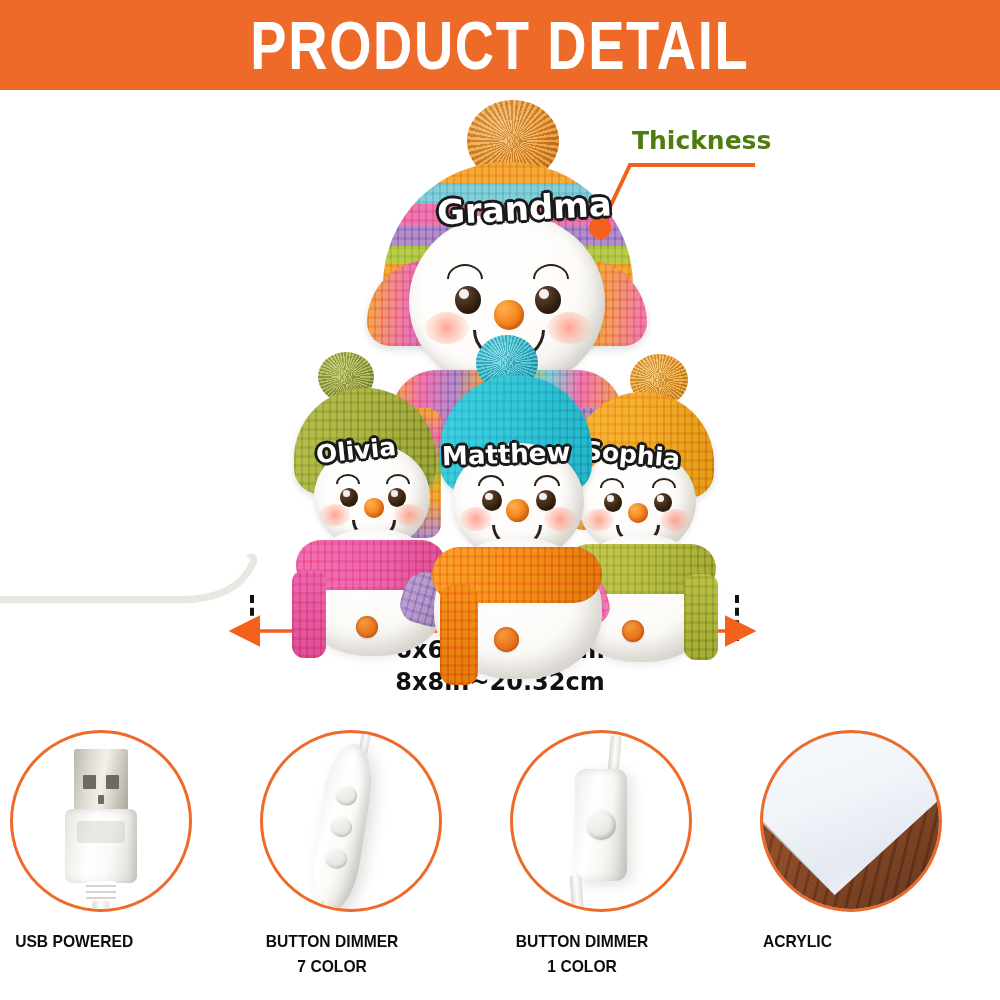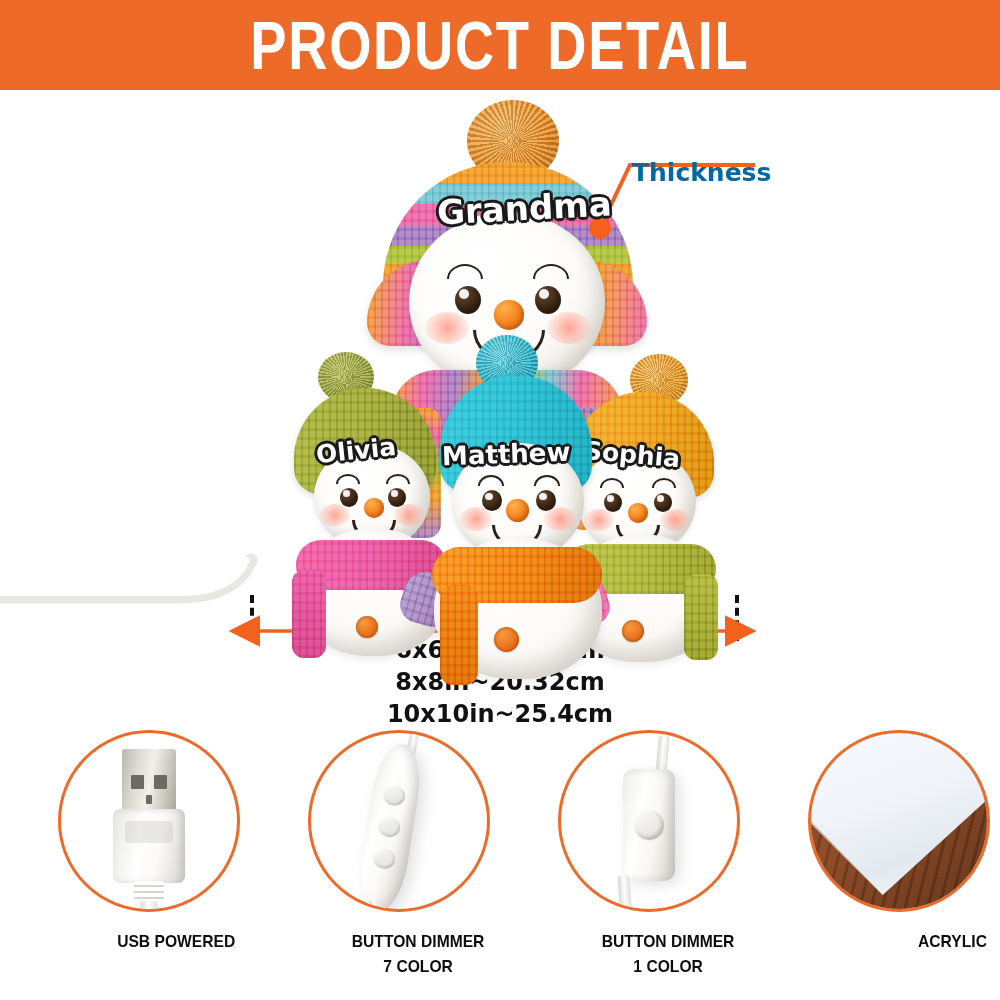--- a/index.html
+++ b/index.html
@@ -94,41 +94,41 @@
     font-family:"DejaVu Sans", sans-serif;
     text-shadow:
       -2px -2px 0 #1a1a1a, 2px -2px 0 #1a1a1a, -2px 2px 0 #1a1a1a, 2px 2px 0 #1a1a1a,
       -3px 0 0 #1a1a1a, 3px 0 0 #1a1a1a, 0 -3px 0 #1a1a1a, 0 3px 0 #1a1a1a;
     white-space:nowrap; z-index:40;
   }
 
   
   #callout { position:absolute; left:0; top:0; width:1000px; height:530px; pointer-events:none; }
   #thick-line1, #thick-line2 {
-    position:absolute; color:#0369a1; font-weight:bold;
-    font-family:"DejaVu Sans", sans-serif; white-space:nowrap;margin-top:32px;
+    position:absolute; color:#4d7c0f; font-weight:bold;
+    font-family:"DejaVu Sans", sans-serif; white-space:nowrap;
   }
 
   
   #dimension { position:absolute; left:0; top:595px; width:1000px; height:130px; }
   .dash-tick {
     position:absolute; width:0; border-left:4px dashed #111; height:46px;
   }
   #dim-sizes {
     position:absolute; left:0; top:40px; width:1000px;
     text-align:center; color:#111; font-weight:bold;
     font-family:"DejaVu Sans", sans-serif; font-size:24px; line-height:1.33;
   }
 
   
   #features {
     position:absolute; left:0; top:730px; width:1000px; height:270px;
     display:flex; justify-content:space-around; align-items:flex-start;
   }
-  .feature { width:230px; display:flex; flex-direction:column; align-items:flex-end; }
+  .feature { width:230px; display:flex; flex-direction:column; align-items:flex-start; }
   .fcircle {
     width:182px; height:182px; border-radius:50%;
     border:3px solid #ED6A29; position:relative; overflow:hidden;
     background:#ffffff;
   }
   .fcaption {
     margin-top:18px; text-align:center; color:#0d0d0d;
     font-size:17px; font-weight:bold; line-height:1.45;
     transform:scaleX(0.92); font-family:"Liberation Sans", sans-serif;
   }
@@ -400,21 +400,20 @@
       <marker id="ahR" markerWidth="9" markerHeight="9" refX="2" refY="4.5" orient="auto">
         <path d="M0,0 L0,9 L9,4.5 z" fill="#F4611C"></path>
       </marker>
     </defs>
     <line x1="253" y1="22" x2="732" y2="22" stroke="#F4611C" stroke-width="3.5" marker-start="url(#ahL)" marker-end="url(#ahR)"></line>
   </svg>
 
   <div id="dim-sizes">
     <div>6x6in~15.24cm</div>
     <div>8x8in~20.32cm</div>
-    <div>10x10in~25.4cm</div>
   </div>
 </div>
 
 <div id="features">
 
   <div class="feature">
     <div class="fcircle">
       <div class="usb-metal">
         <div class="usb-slot" style="left:9px; top:26px; width:13px; height:14px;"></div>
         <div class="usb-slot" style="left:32px; top:26px; width:13px; height:14px;"></div>

